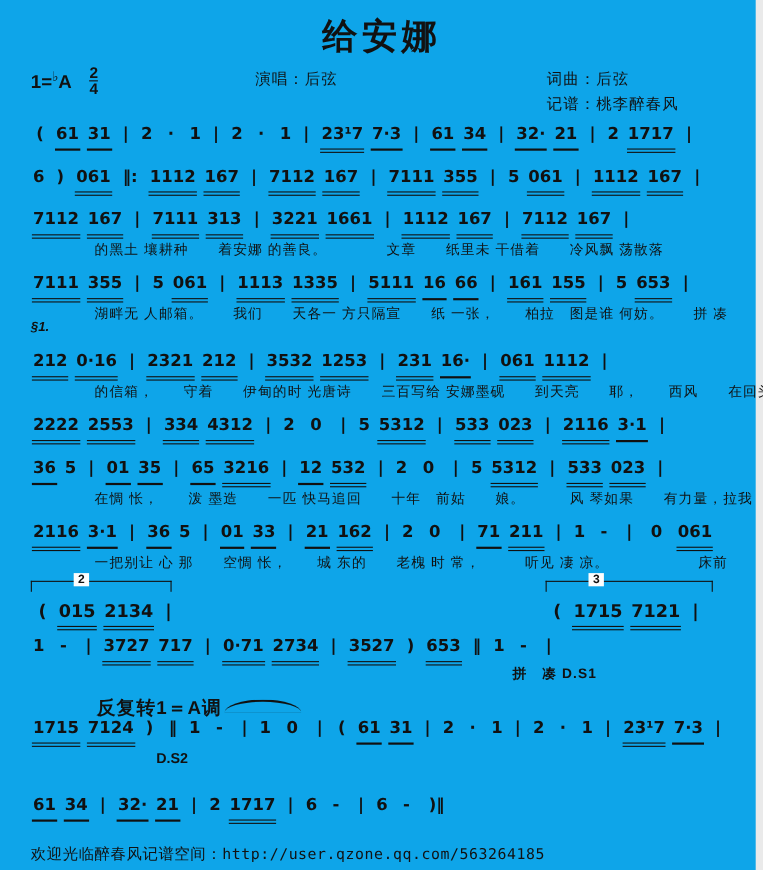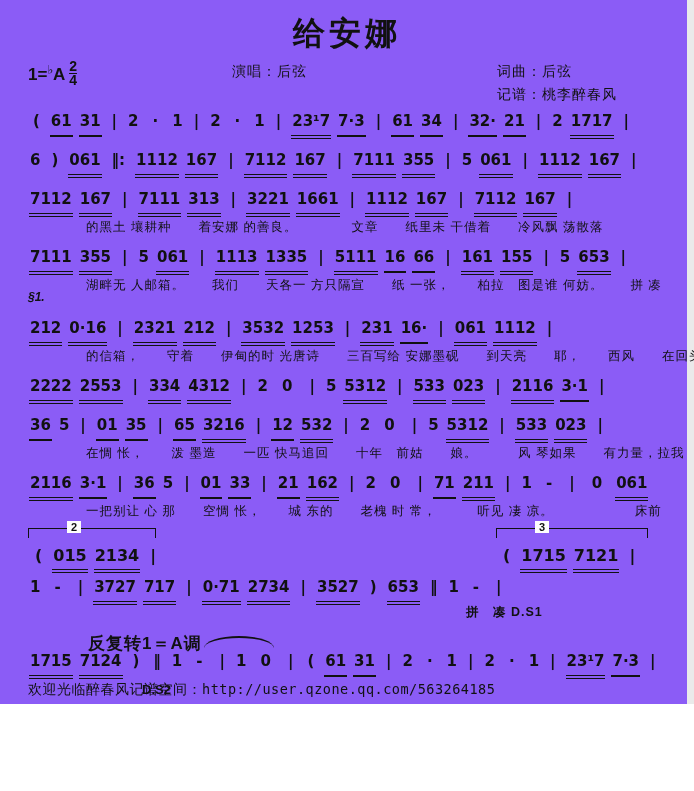--- a/index.html
+++ b/index.html
@@ -2,42 +2,42 @@
 <html><head>
 <meta charset="utf-8">
 <style>
   html,body{margin:0;padding:0;}
   body{
     font-family:"Liberation Sans","DejaVu Sans",sans-serif;
     background:#ffffff;
   }
   #page{
     position:relative;
-    width:694px;height:704px;
-    background:#8b5cf6;
+    width:694px;height:791px;
+    background:#0ea5e9;
     color:#111;
     overflow:hidden;
   }
   #edge-shade{
     position:absolute;right:0;top:0;width:7px;height:100%;
     background:#eaeaea;
   }
   
   #header{position:relative;height:106px;}
   #title{
     position:absolute;left:0;right:0;top:12px;
     text-align:center;
     font-size:32px;font-weight:bold;
     letter-spacing:4px;
     font-family:"Liberation Serif","DejaVu Serif",serif;
   }
   #keysig{
     position:absolute;left:28px;top:60px;
     font-size:17px;font-weight:bold;
-    display:flex;align-items:center;gap:4px;
+    display:flex;align-items:center;gap:16px;
   }
   .flat{font-size:12px;vertical-align:6px;}
   #meter{
     display:inline-block;text-align:center;
     font-size:14px;font-weight:bold;line-height:13px;
   }
   #meter .num{display:block;}
   #meter .den{display:block;border-top:1.5px solid #111;}
   .credit{position:absolute;font-size:14px;letter-spacing:1px;}
   #credit-performer{left:232px;top:63px;}

